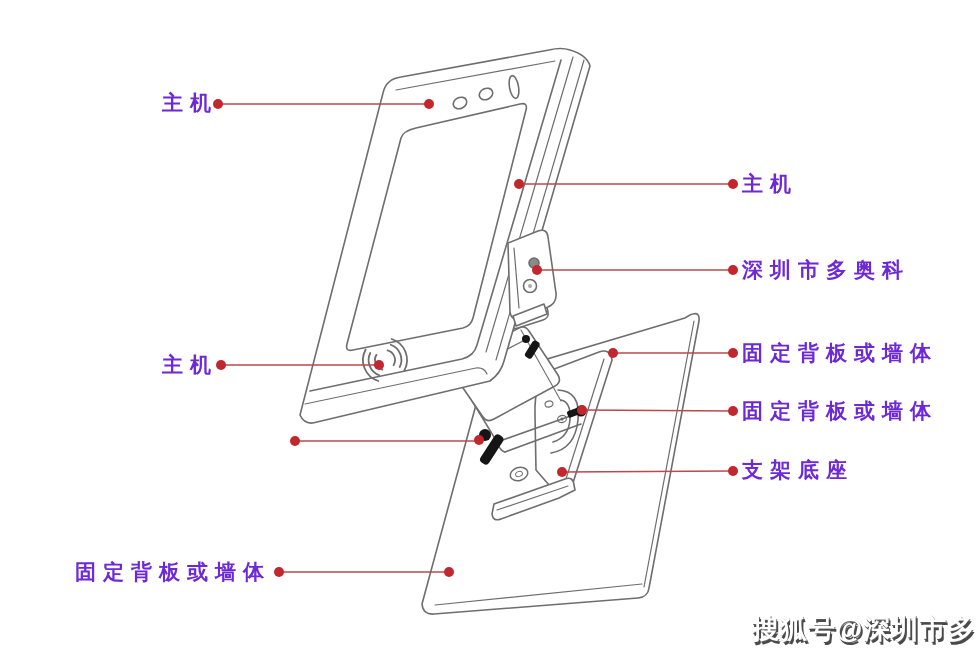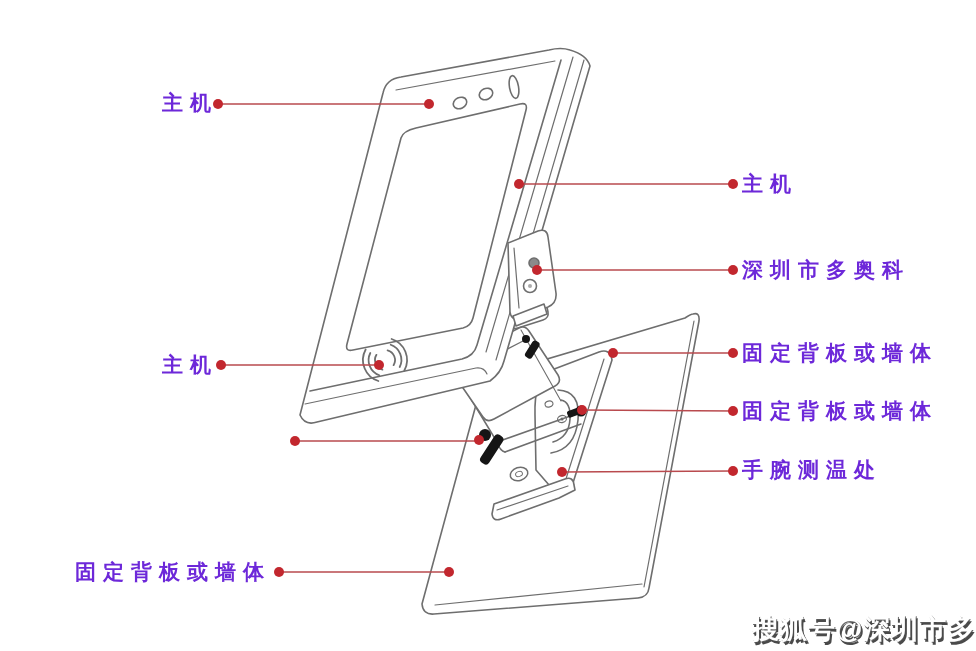--- a/index.html
+++ b/index.html
@@ -156,17 +156,17 @@
   <div class="callout left-col" style="right:705px;top:558px;">固定背板或墙体</div>
 
   <div class="callout right-col" style="left:742px;top:170px;">主机</div>
 
   <div class="callout right-col" style="left:742px;top:256px;">深圳市多奥科</div>
 
   <div class="callout right-col" style="left:742px;top:339px;">固定背板或墙体</div>
 
   <div class="callout right-col" style="left:742px;top:397px;">固定背板或墙体</div>
 
-  <div class="callout right-col" style="left:742px;top:456px;">手腕测温处</div>
+  <div class="callout right-col" style="left:742px;top:456px;">支架底座</div>
 
   <div id="watermark">搜狐号@深圳市多奥科</div>
 
 </div>
 
 </body></html>

